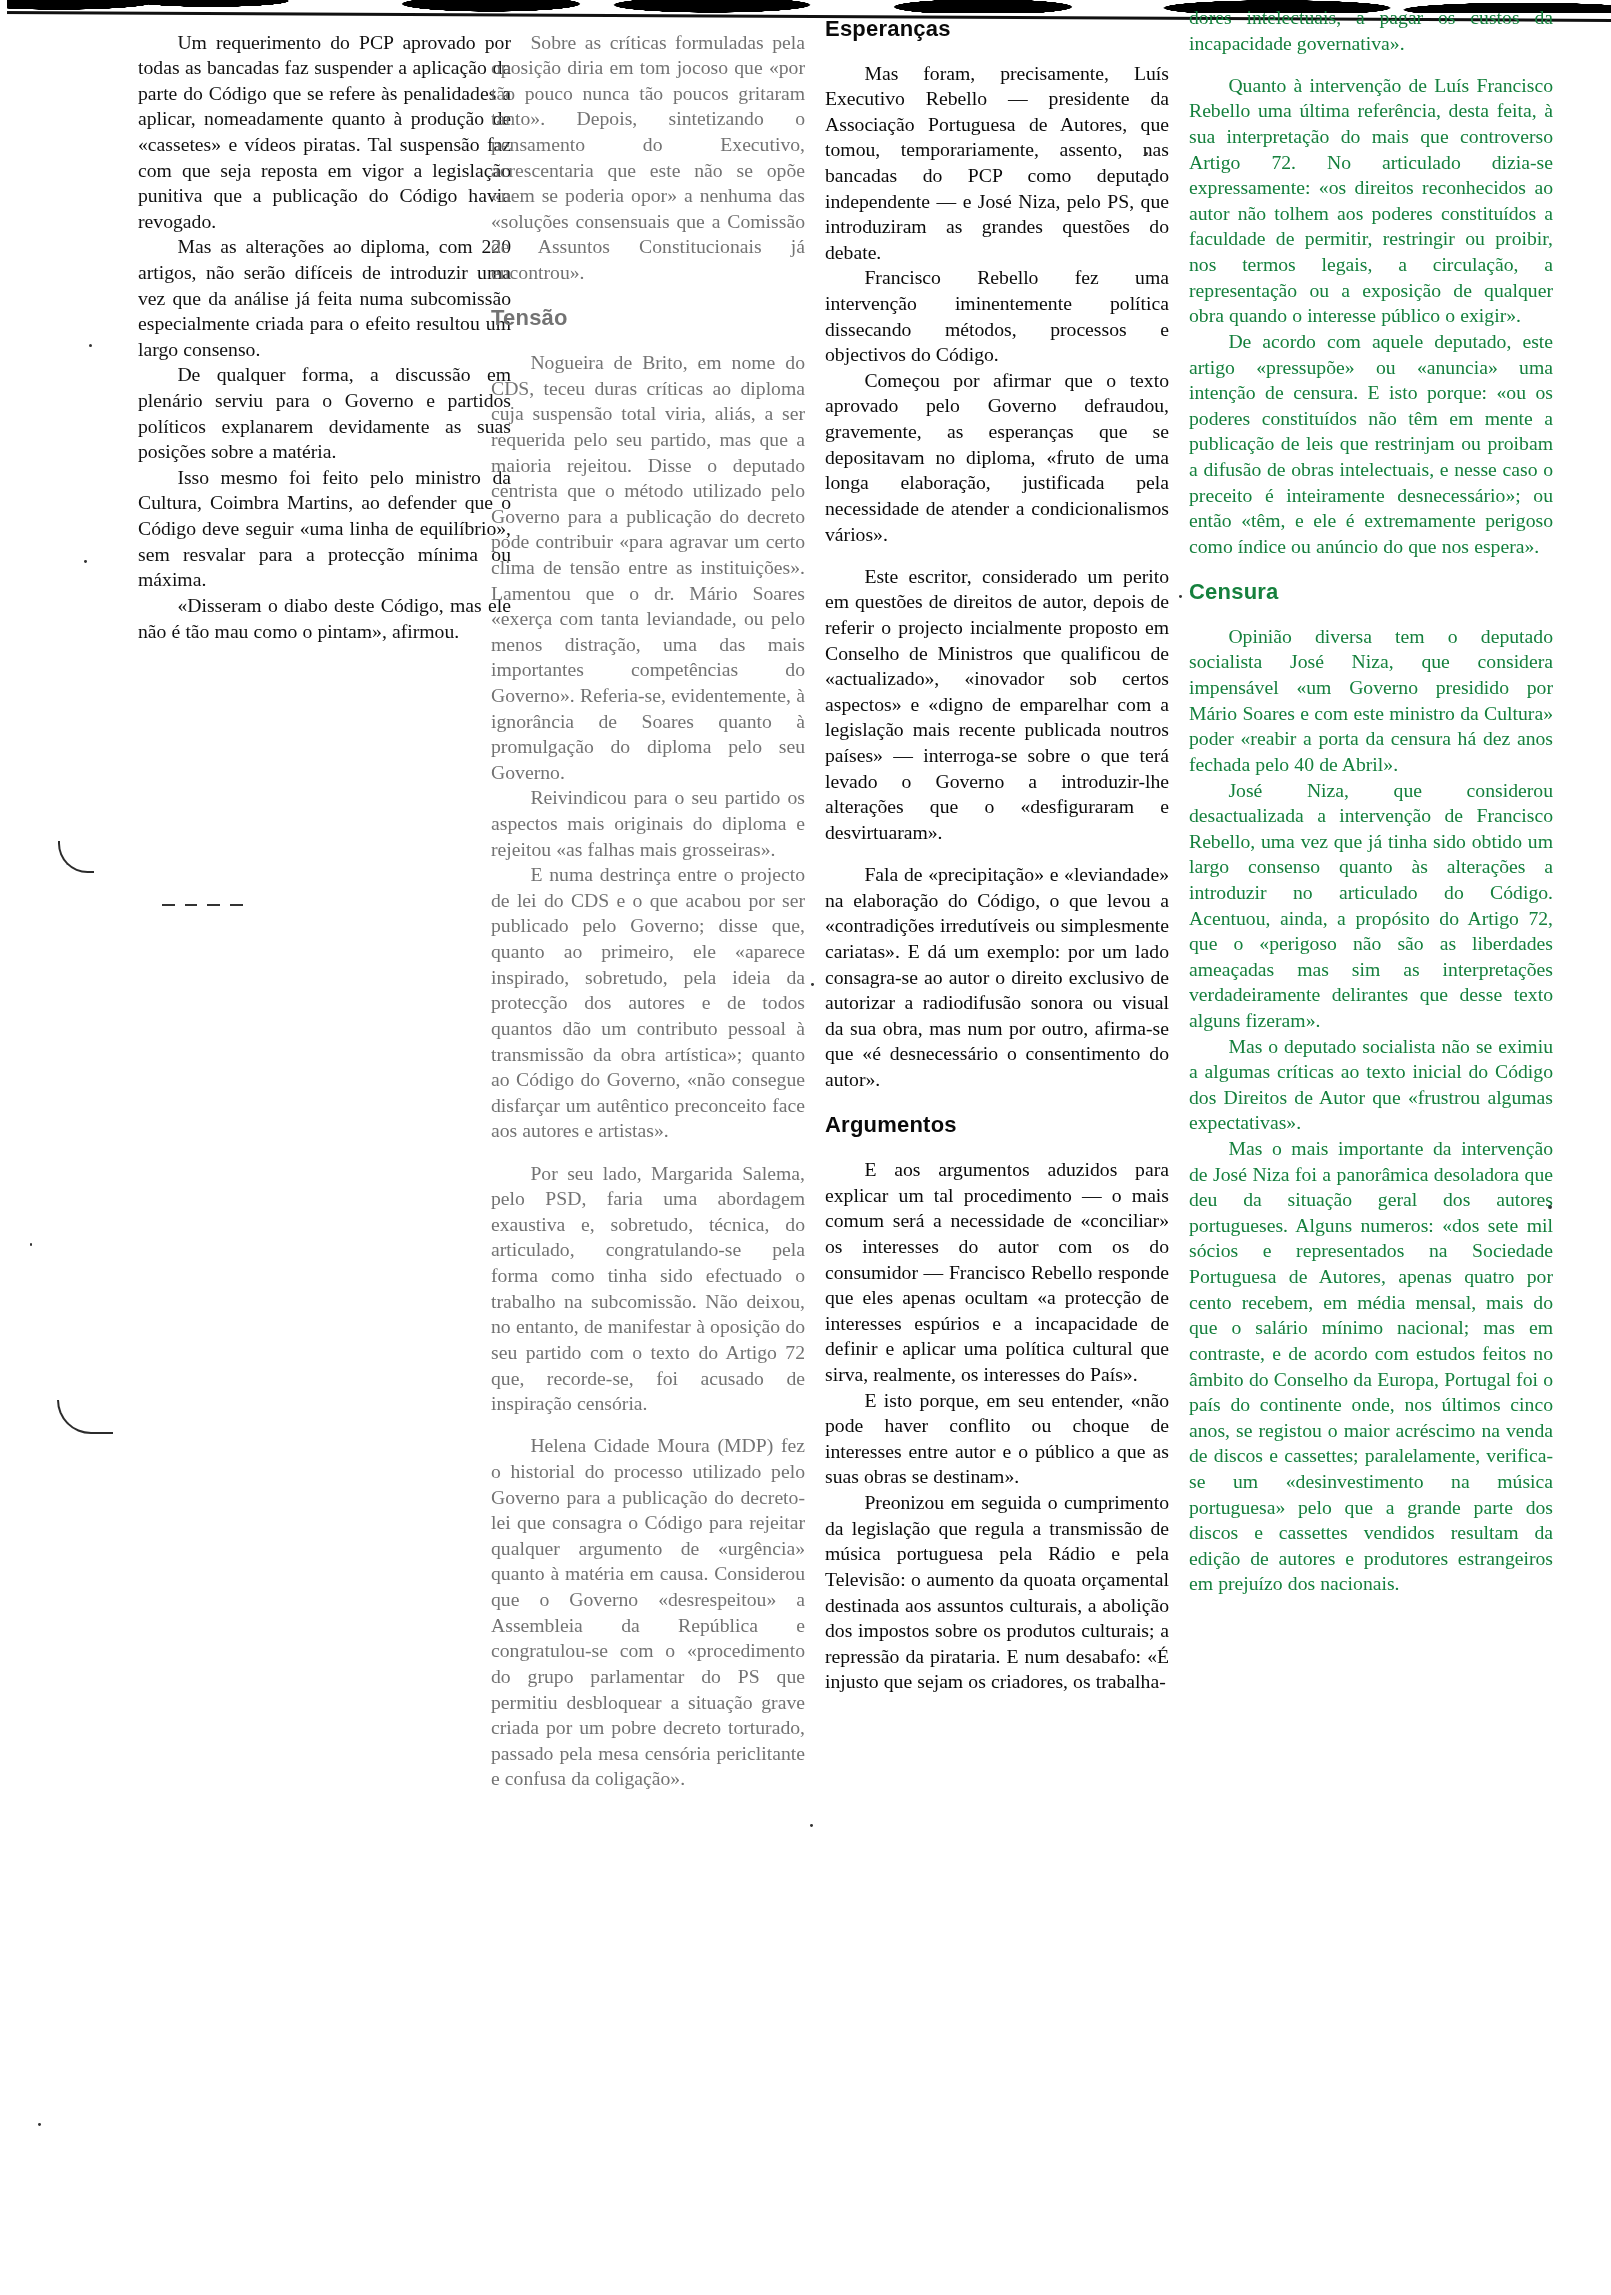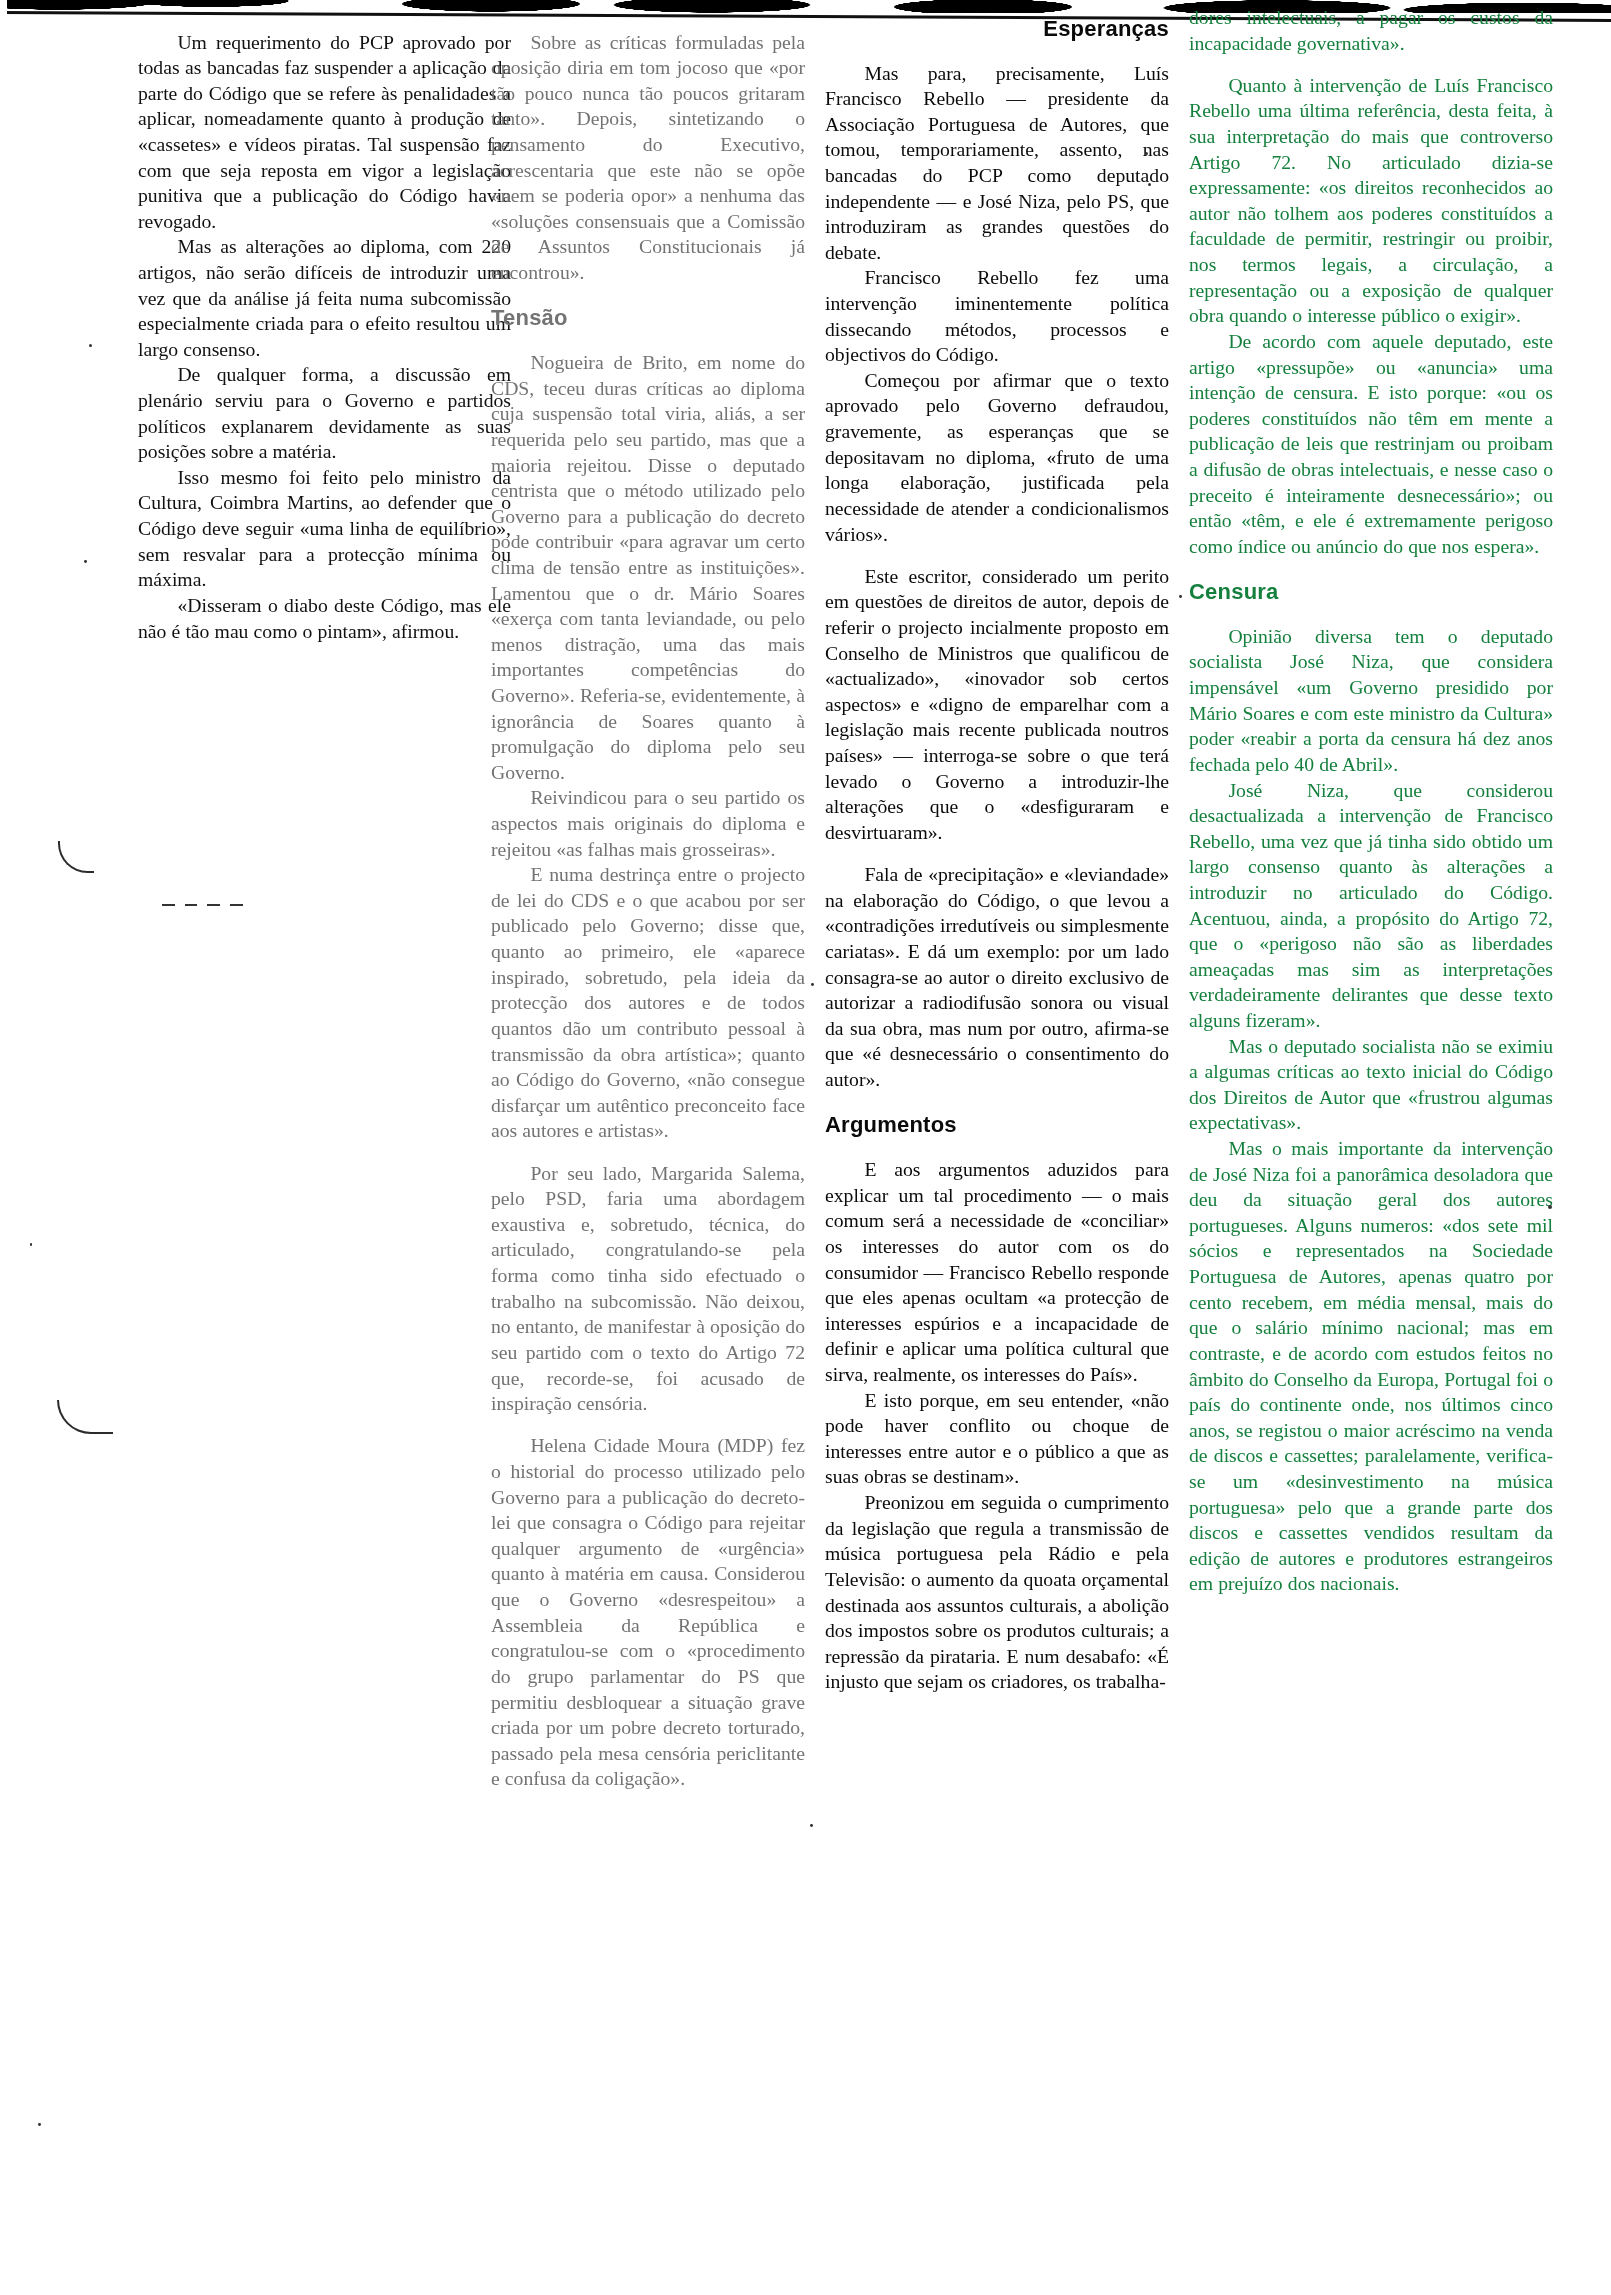--- a/index.html
+++ b/index.html
@@ -101,22 +101,22 @@
     <p>Nogueira de Brito, em nome do CDS, teceu duras críticas ao diploma cuja suspensão total viria, aliás, a ser requerida pelo seu partido, mas que a maioria rejeitou. Disse o deputado centrista que o método utilizado pelo Governo para a publicação do decreto pode contribuir «para agravar um certo clima de tensão entre as instituições». Lamentou que o dr. Mário Soares «exerça com tanta leviandade, ou pelo menos distração, uma das mais importantes competências do Governo». Referia-se, evidentemente, à ignorância de Soares quanto à promulgação do diploma pelo seu Governo.</p>
     <p>Reivindicou para o seu partido os aspectos mais originais do diploma e rejeitou «as falhas mais grosseiras».</p>
     <p>E numa destrinça entre o projecto de lei do CDS e o que acabou por ser publicado pelo Governo; disse que, quanto ao primeiro, ele «aparece inspirado, sobretudo, pela ideia da protecção dos autores e de todos quantos dão um contributo pessoal à transmissão da obra artística»; quanto ao Código do Governo, «não consegue disfarçar um autêntico preconceito face aos autores e artistas».</p>
     <div class="gap"></div>
     <p>Por seu lado, Margarida Salema, pelo PSD, faria uma abordagem exaustiva e, sobretudo, técnica, do articulado, congratulando-se pela forma como tinha sido efectuado o trabalho na subcomissão. Não deixou, no entanto, de manifestar à oposição do seu partido com o texto do Artigo 72 que, recorde-se, foi acusado de inspiração censória.</p>
     <div class="gap"></div>
     <p>Helena Cidade Moura (MDP) fez o historial do processo utilizado pelo Governo para a publicação do decreto-lei que consagra o Código para rejeitar qualquer argumento de «urgência» quanto à matéria em causa. Considerou que o Governo «desrespeitou» a Assembleia da República e congratulou-se com o «procedimento do grupo parlamentar do PS que permitiu desbloquear a situação grave criada por um pobre decreto torturado, passado pela mesa censória periclitante e confusa da coligação».</p>
   </div>
 
   <div class="col" id="col3" style="top:16.7px;">
-    <h2 style="margin-top:0;text-align:right;">Esperanças</h2>
-    <p>Mas para, precisamente, Luís Francisco Rebello — presidente da Associação Portuguesa de Autores, que tomou, temporariamente, assento, nas bancadas do PCP como deputado independente — e José Niza, pelo PS, que introduziram as grandes questões do debate.</p>
+    <h2 style="margin-top:0;">Esperanças</h2>
+    <p>Mas foram, precisamente, Luís Executivo Rebello — presidente da Associação Portuguesa de Autores, que tomou, temporariamente, assento, nas bancadas do PCP como deputado independente — e José Niza, pelo PS, que introduziram as grandes questões do debate.</p>
     <p>Francisco Rebello fez uma intervenção iminentemente política dissecando métodos, processos e objectivos do Código.</p>
     <p>Começou por afirmar que o texto aprovado pelo Governo defraudou, gravemente, as esperanças que se depositavam no diploma, «fruto de uma longa elaboração, justificada pela necessidade de atender a condicionalismos vários».</p>
     <div class="gap"></div>
     <p>Este escritor, considerado um perito em questões de direitos de autor, depois de referir o projecto incialmente proposto em Conselho de Ministros que qualificou de «actualizado», «inovador sob certos aspectos» e «digno de emparelhar com a legislação mais recente publicada noutros países» — interroga-se sobre o que terá levado o Governo a introduzir-lhe alterações que o «desfiguraram e desvirtuaram».</p>
     <div class="gap"></div>
     <p>Fala de «precipitação» e «leviandade» na elaboração do Código, o que levou a «contradições irredutíveis ou simplesmente cariatas». E dá um exemplo: por um lado consagra-se ao autor o direito exclusivo de autorizar a radiodifusão sonora ou visual da sua obra, mas num por outro, afirma-se que «é desnecessário o consentimento do autor».</p>
     <h2>Argumentos</h2>
     <p>E aos argumentos aduzidos para explicar um tal procedimento — o mais comum será a necessidade de «conciliar» os interesses do autor com os do consumidor — Francisco Rebello responde que eles apenas ocultam «a protecção de interesses espúrios e a incapacidade de definir e aplicar uma política cultural que sirva, realmente, os interesses do País».</p>
     <p>E isto porque, em seu entender, «não pode haver conflito ou choque de interesses entre autor e o público a que as suas obras se destinam».</p>
     <p>Preonizou em seguida o cumprimento da legislação que regula a transmissão de música portuguesa pela Rádio e pela Televisão: o aumento da quoata orçamental destinada aos assuntos culturais, a abolição dos impostos sobre os produtos culturais; a repressão da pirataria. E num desabafo: «É injusto que sejam os criadores, os trabalha-</p>

